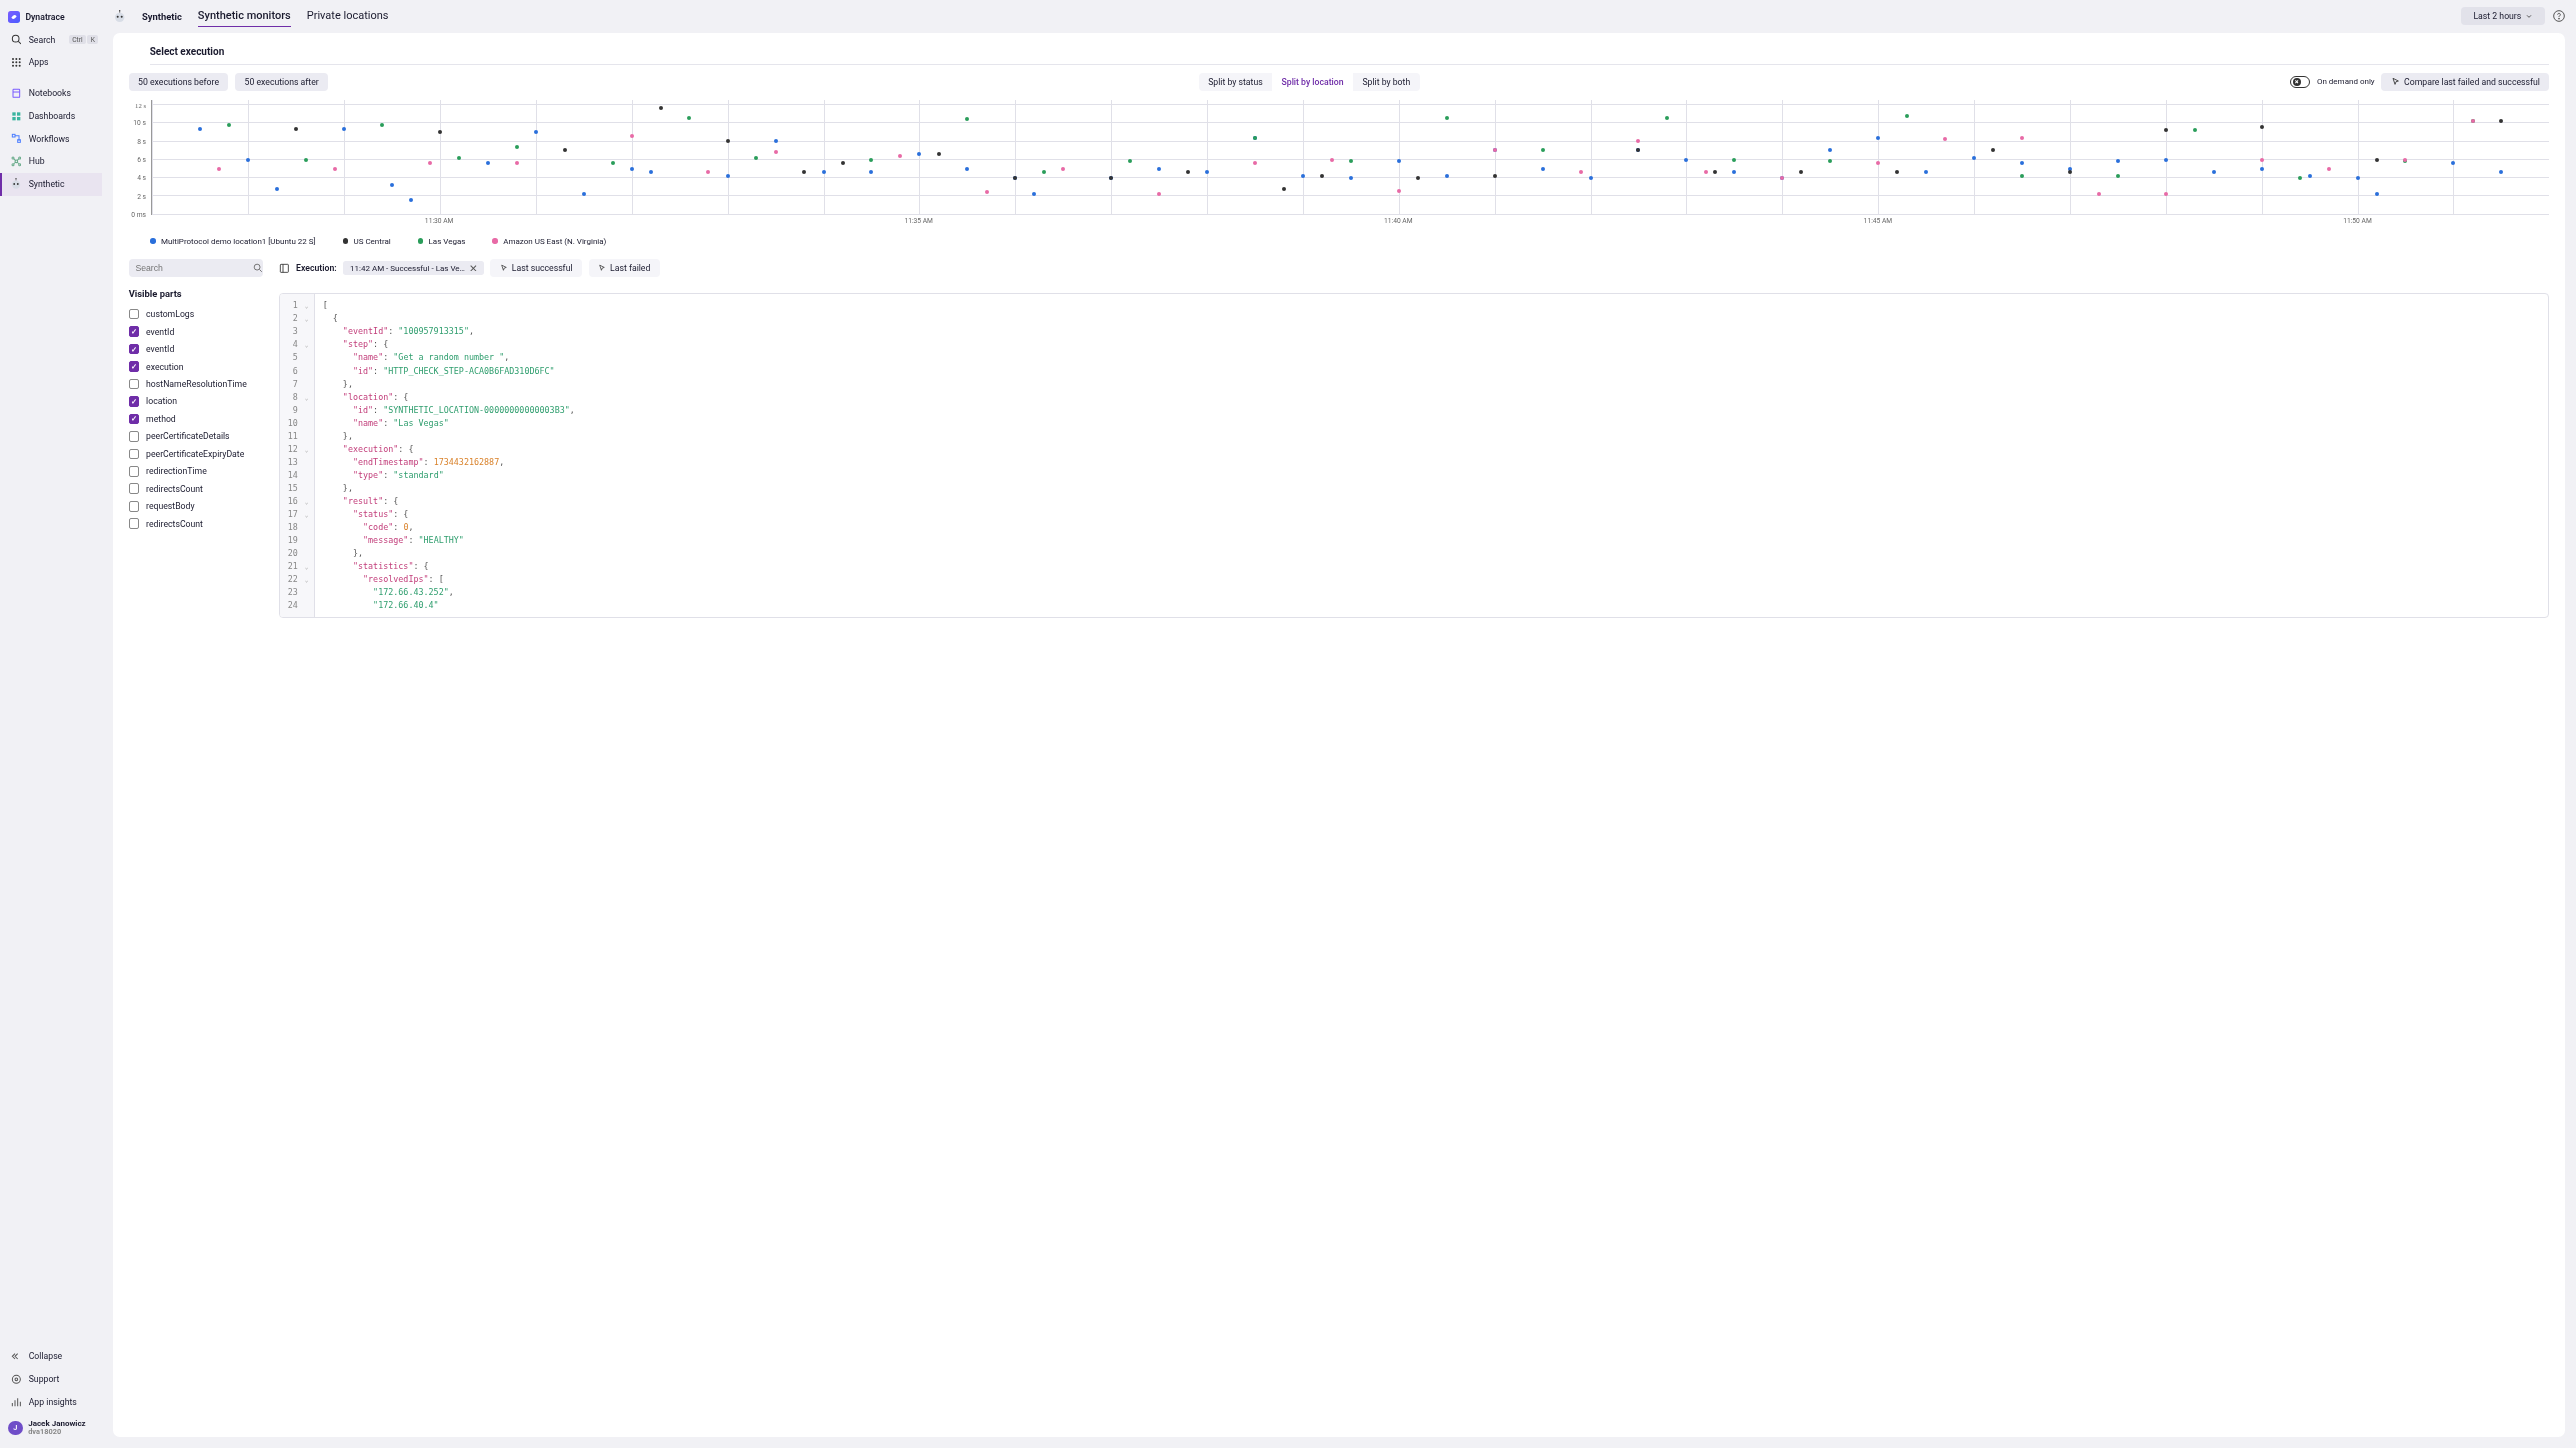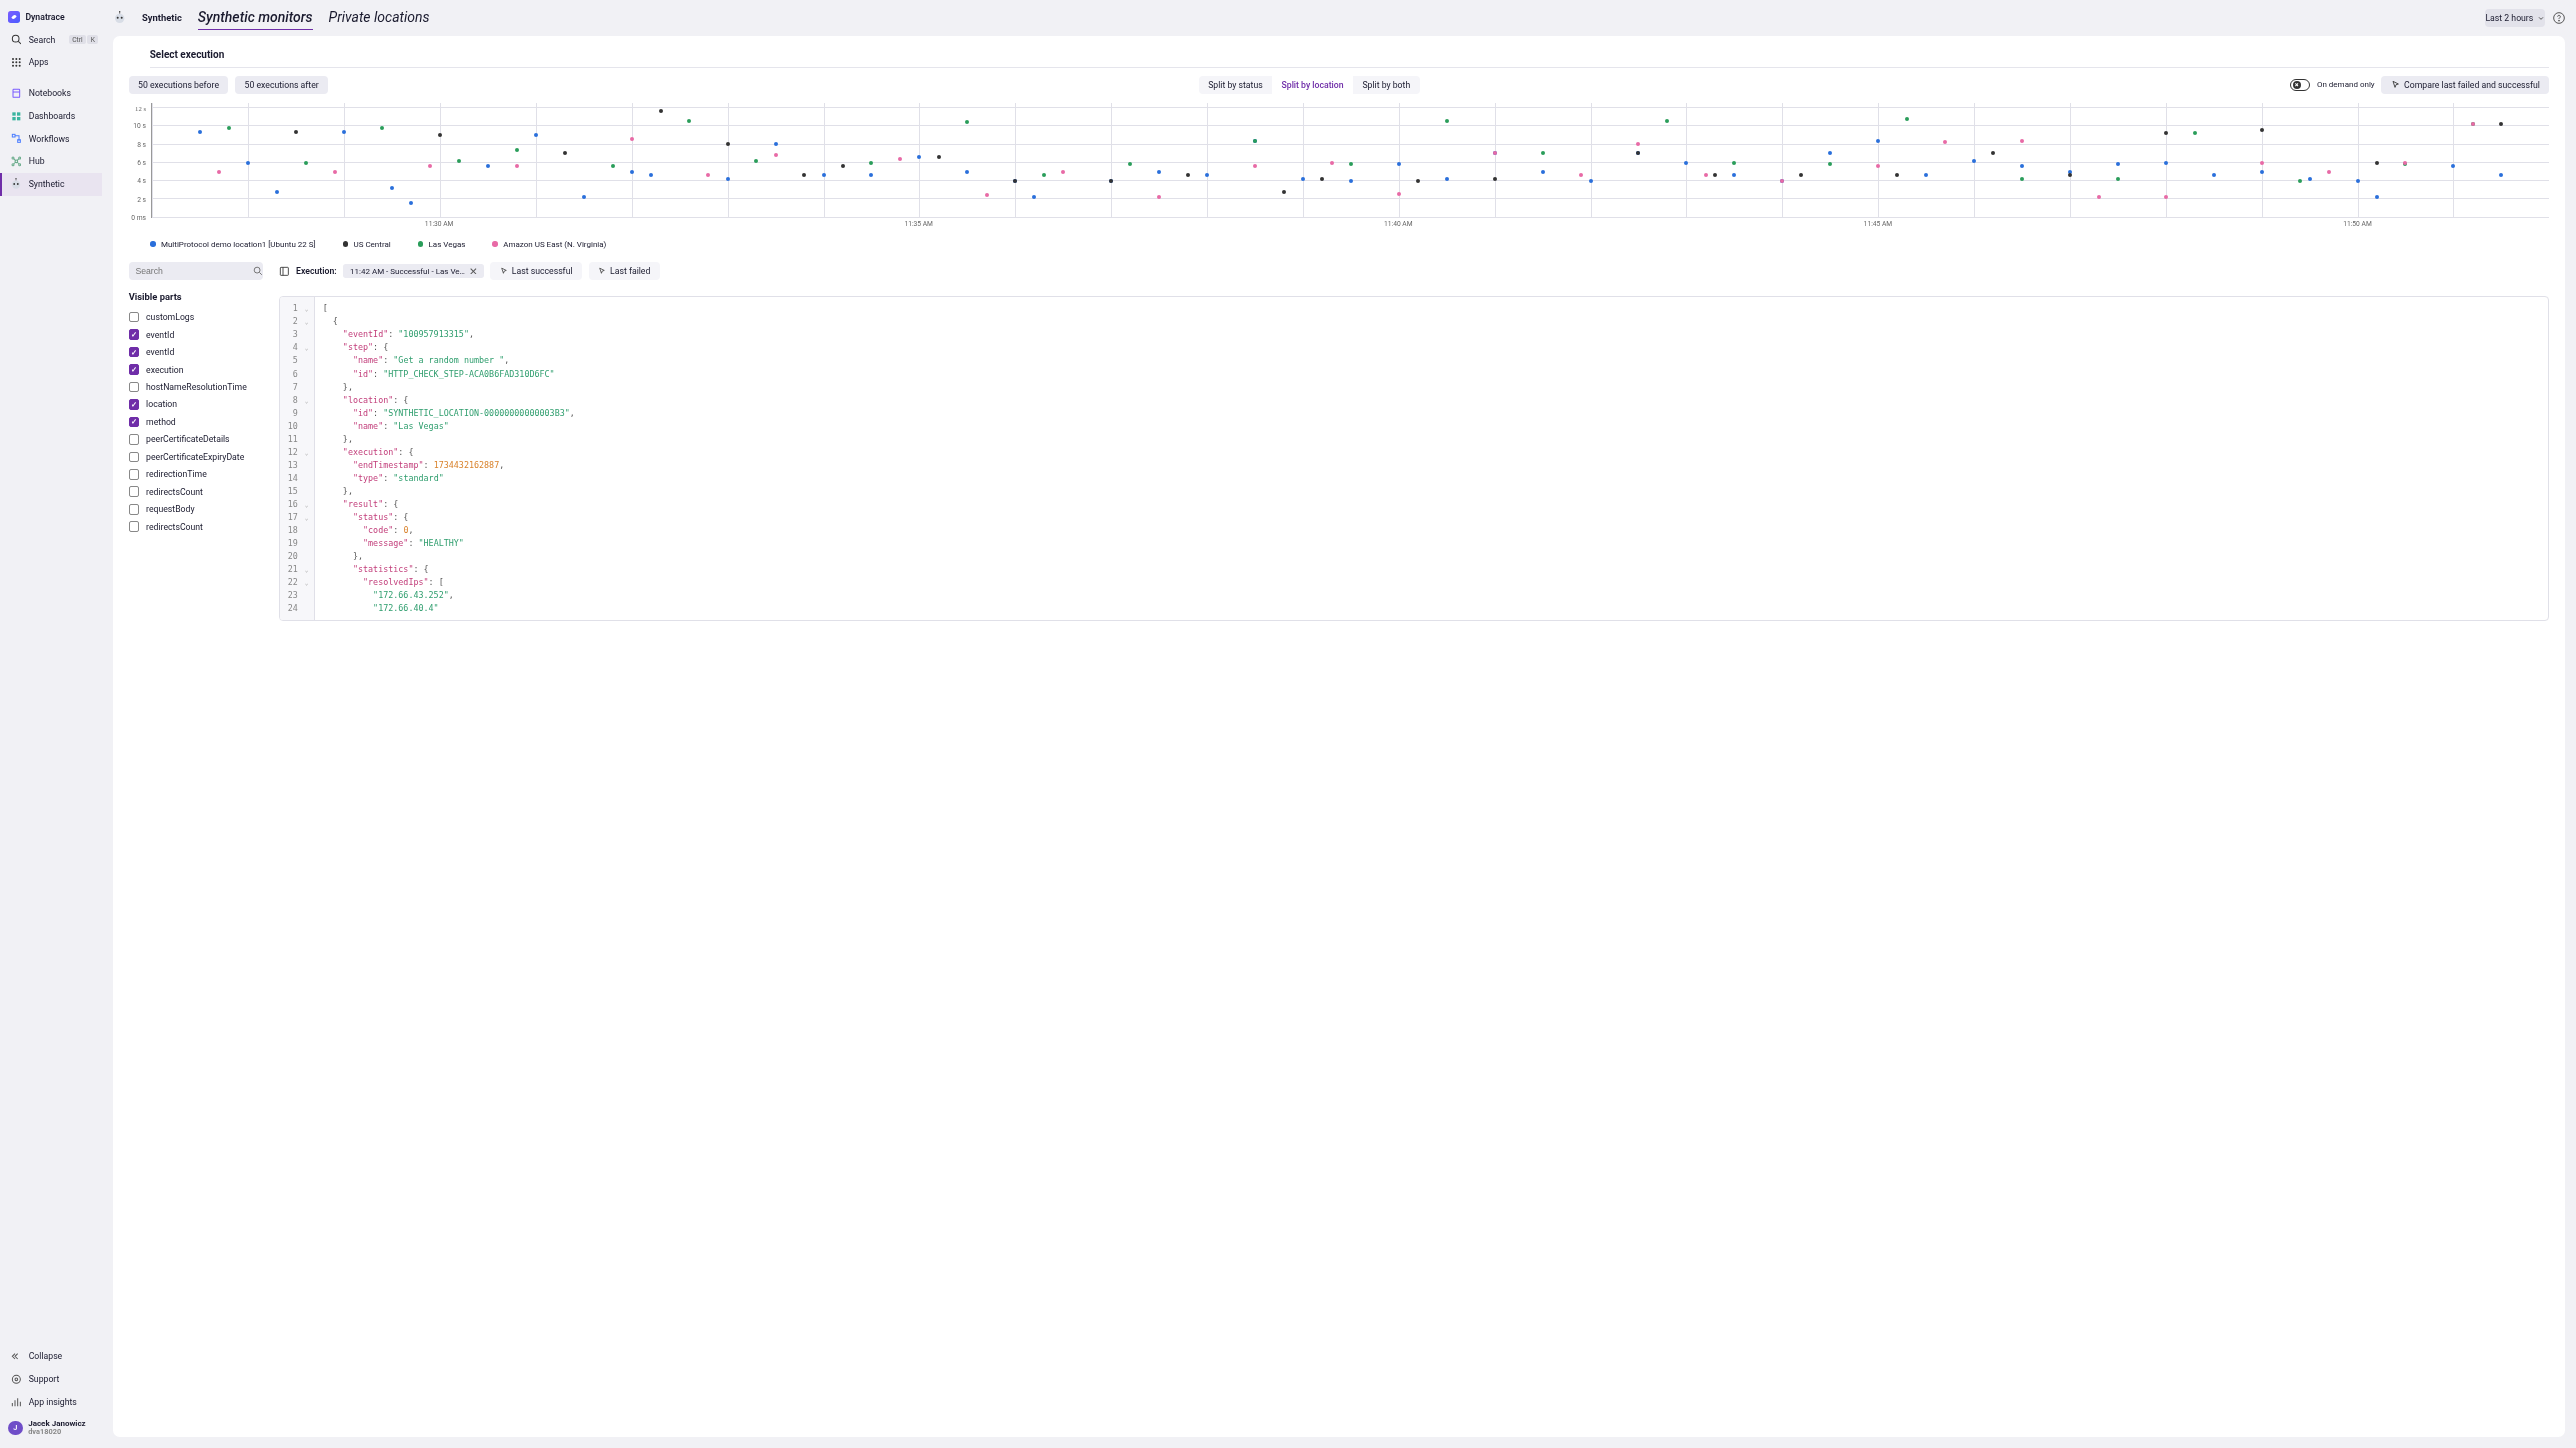--- a/index.html
+++ b/index.html
@@ -14,24 +14,24 @@
 .nav-spacer { flex: 1; }
 .kbd { display: inline-flex; gap: 1.3px; }
 .kbd span { background: #e0e0e8; border-radius: 2px; padding: 0.7px 3.4px; font-size: 6.7px; color: #555; }
 .user-block { padding: 5.4px 8px; display: flex; align-items: center; gap: 5.4px; }
 .avatar { width: 14.8px; height: 14.8px; border-radius: 50%; background: #6f4dc8; color: #fff; display: flex; align-items: center; justify-content: center; font-size: 7.4px; font-weight: 600; }
 .user-meta { line-height: 1.2; font-weight: bold; }
 .user-meta .sub { font-size: 7.4px; color: #888; }
 .main { flex: 1; display: flex; flex-direction: column; min-width: 0; }
 .topbar { display: flex; align-items: center; padding: 5.4px 10.7px; gap: 16px; }
 .topbar-left { display: flex; align-items: center; gap: 16px; }
-.toptab { cursor: pointer; padding: 4px 0; font-size: 14px; color: #1a1a2e; border-bottom: 1.3px solid transparent; font-style: italic; }
+.toptab { cursor: pointer; padding: 4px 0; font-size: 11px; color: #1a1a2e; border-bottom: 1.3px solid transparent; }
 .toptab.active { border-bottom-color: #6f2da8; font-weight: 500; }
 .topbar-right { margin-left: auto; display: flex; align-items: center; gap: 8px; }
-.pill-btn { background: #e2e2ea; border-radius: 4px; padding: 4px 0; cursor: pointer; display: flex; align-items: center; gap: 4px; font-size: 8.7px; }
+.pill-btn { background: #e2e2ea; border-radius: 4px; padding: 4px 12px; cursor: pointer; display: flex; align-items: center; gap: 4px; font-size: 8.7px; }
 .content { flex: 1; margin: 0 10.7px 10.7px 10.7px; background: #fff; border-radius: 6.7px; overflow-y: auto; padding: 13.4px 16px; display: flex; flex-direction: column; min-height: 0; }
 .section-title { font-size: 10px; font-weight: 700; margin-bottom: 8px; padding-bottom: 6.7px; border-bottom: 0.7px solid #e5e5ec; margin-left: 21px; }
 .controls-row { display: flex; align-items: center; gap: 6.7px; margin-bottom: 9.4px; flex-wrap: wrap; }
 .btn { background: #ebebf2; border-radius: 4px; padding: 4px 9.4px; cursor: pointer; font-size: 8.7px; display: inline-flex; align-items: center; gap: 4px; }
 .btn.light { background: #f5f5f9; }
 .seg { display: flex; border-radius: 4px; overflow: hidden; }
 .seg .seg-btn { padding: 4px 9.4px; cursor: pointer; font-size: 8.7px; background: #f5f5f9; }
 .seg .seg-btn.active { background: #fff; color: #6f2da8; font-weight: 500; }
 .toggle { width: 20px; height: 12px; border-radius: 6px; background: #fff; border: 0.7px solid #333; position: relative; cursor: pointer; }
 .toggle .knob { width: 8px; height: 8px; border-radius: 50%; background: #333; position: absolute; top: 1.3px; left: 1.3px; display:flex; align-items:center; justify-content:center; }

